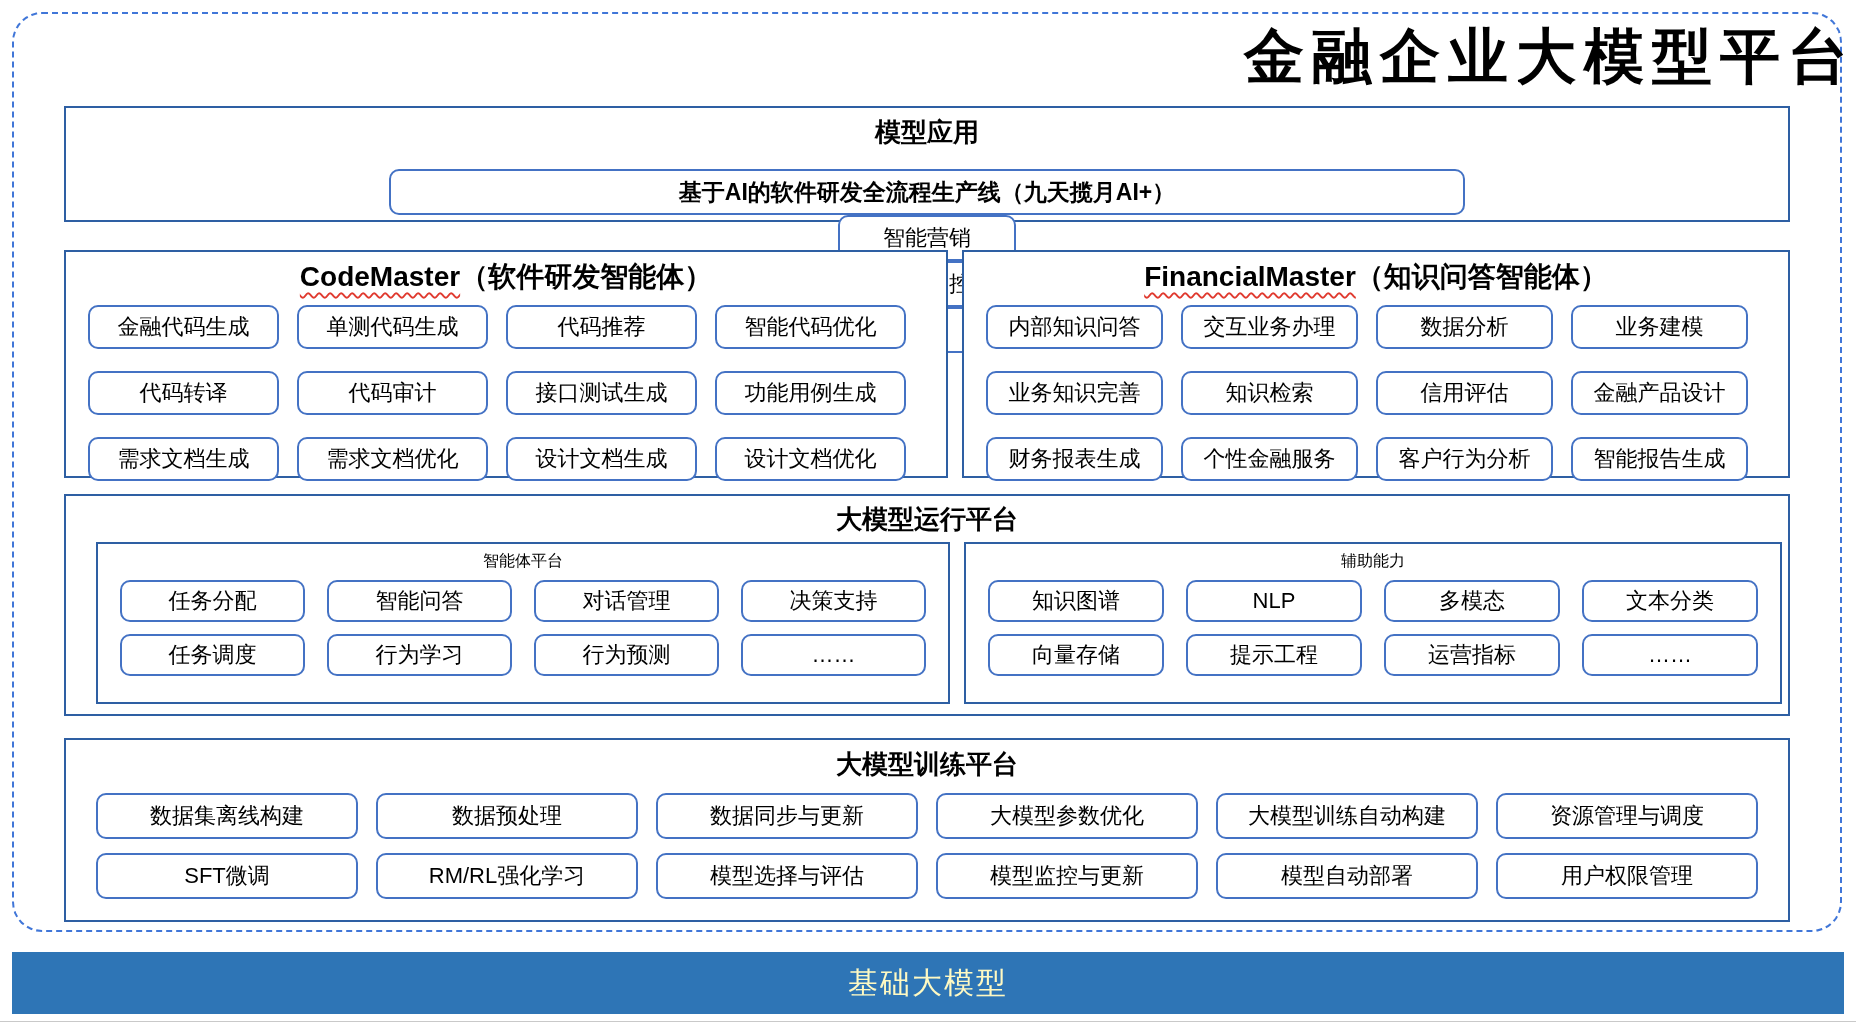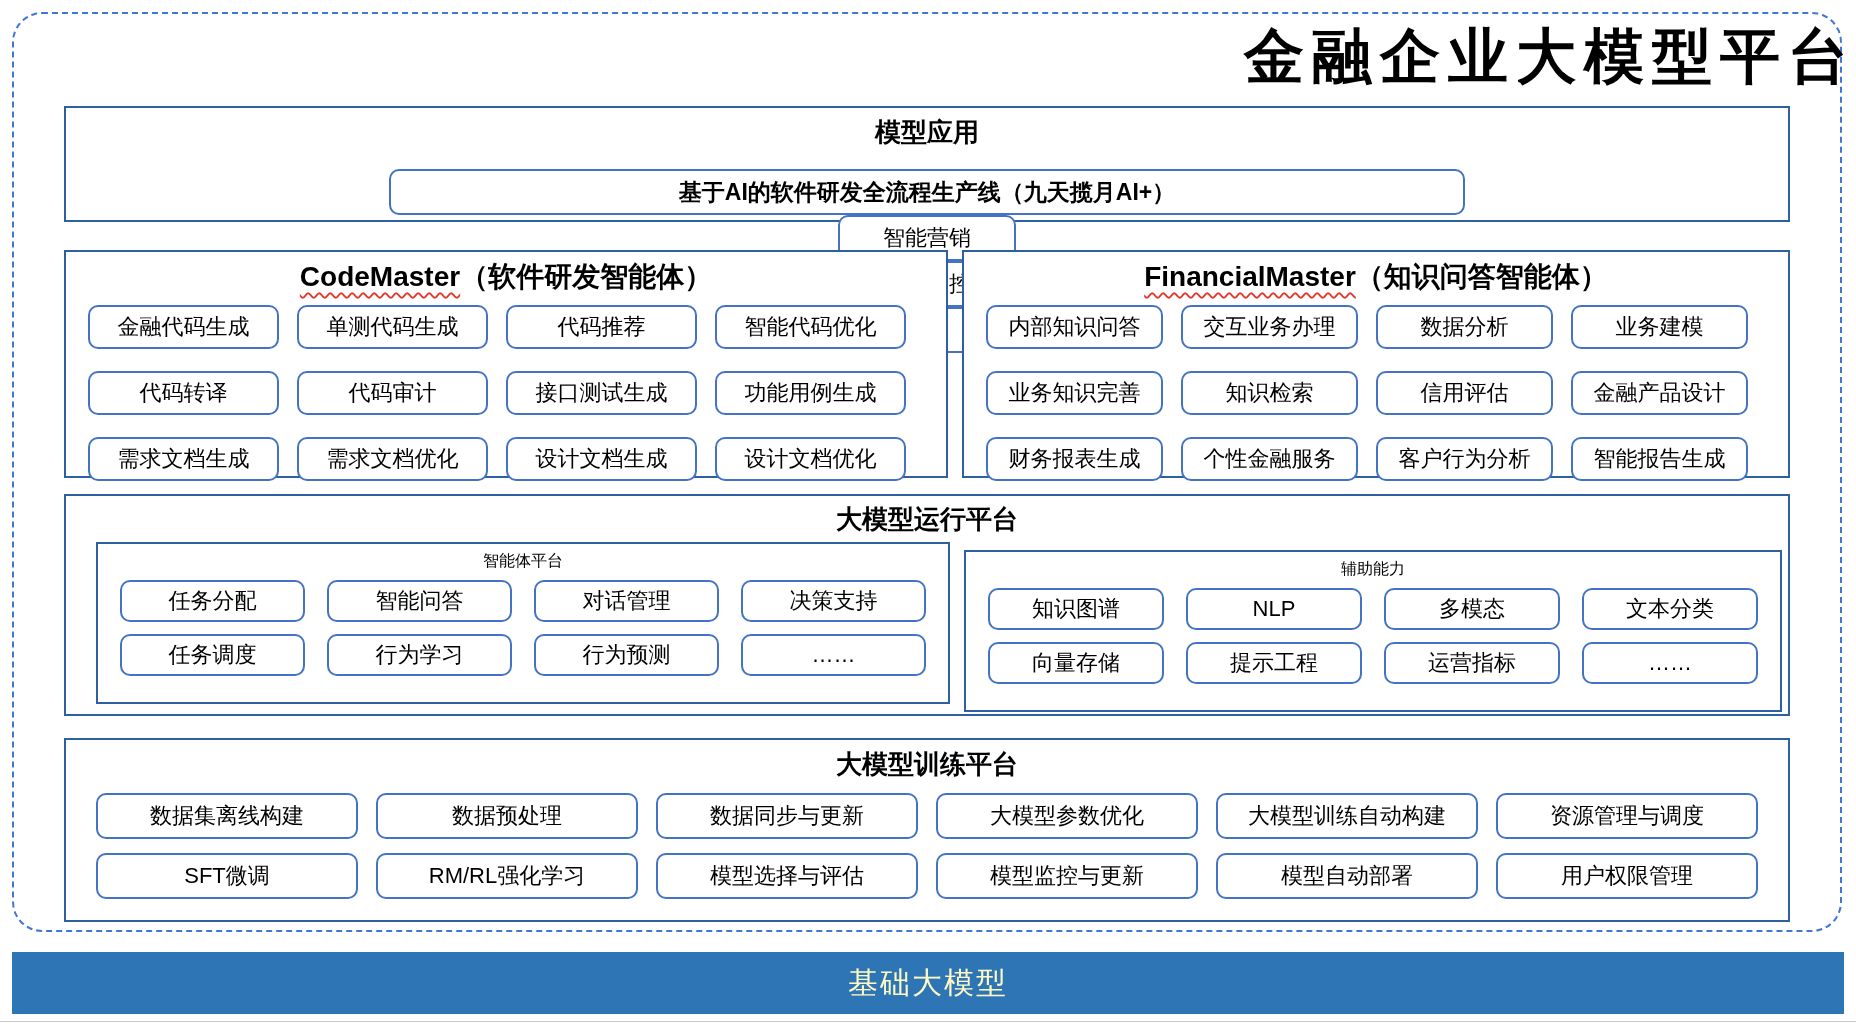--- a/index.html
+++ b/index.html
@@ -92,21 +92,21 @@
 
   
   #sec-run { left: 64px; top: 494px; width: 1726px; height: 222px; padding-top: 8px; }
   .sub-panel {
     position: absolute;
     box-sizing: border-box;
     border: 2px solid #2e5fa3;
     background: #ffffff;
   }
   #sub-agent { left: 30px;  top: 46px; width: 854px; height: 162px; }
-  #sub-aux   { left: 898px; top: 54px; width: 818px; height: 162px; }
+  #sub-aux   { left: 898px; top: 46px; width: 818px; height: 162px; }
   .sub-title { text-align: center; font-size: 16px; margin-top: 7px; line-height: 1.2; }
   .sub-grid {
     display: grid;
     grid-template-columns: repeat(4, 1fr);
     gap: 12px 22px;
     padding: 10px 22px 0 22px;
   }
   .sub-grid .box { height: 42px; }
 
   

